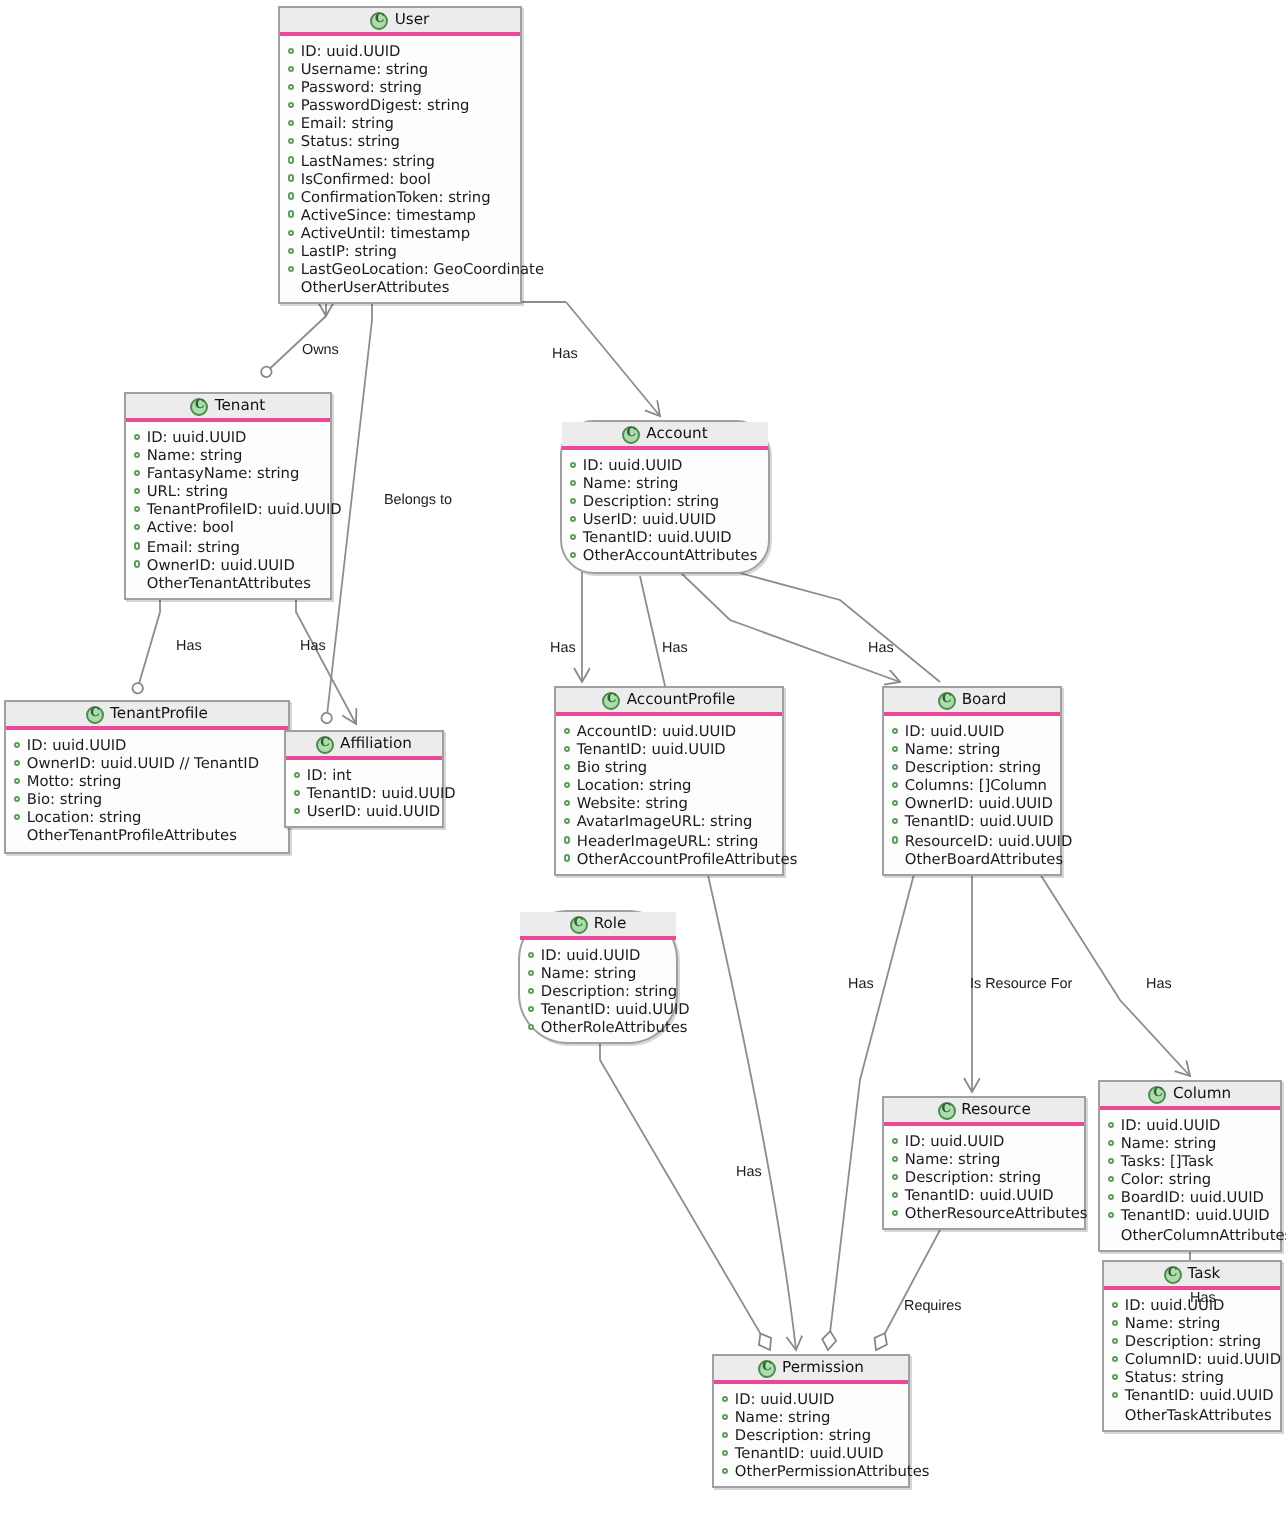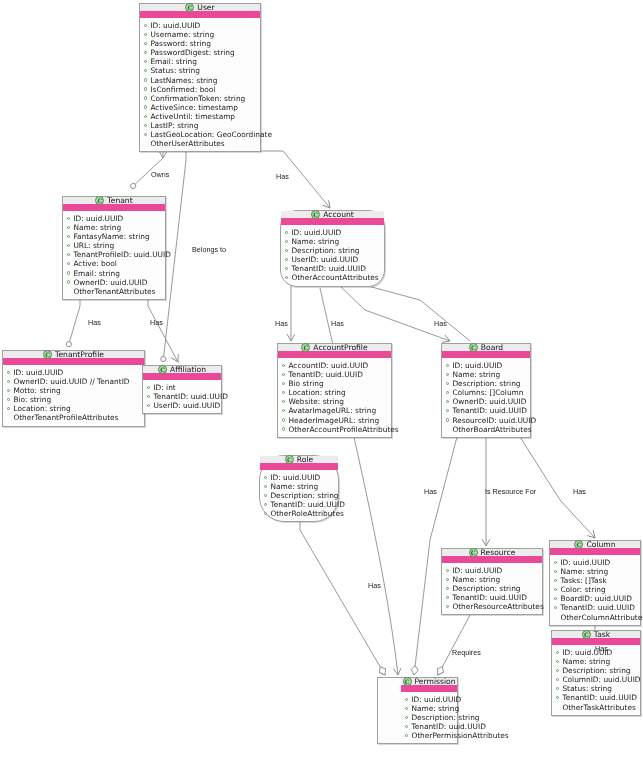--- a/index.html
+++ b/index.html
@@ -33,21 +33,21 @@
     background: #fdfdfd;
     border: 1px solid #a0a0a0;
     box-shadow: 1px 1px 0 rgba(0,0,0,0.16);
     font-size: 7.4px;
     line-height: 9.1px;
     color: #1b1b1b;
   }
   .uml-header {
     box-sizing: border-box;
     background: #ececec;
-    border-bottom: 7px solid #ec4899;
+    border-bottom: 2px solid #ec4899;
     height: 14px;
     display: flex;
     align-items: center;
     justify-content: center;
     gap: 3px;
     padding: 0 4px;
   }
   .class-icon {
     width: 9px;
     height: 9px;
@@ -516,21 +516,21 @@
           <div class="attr">
             <span class="attr-dot"></span>
             <span class="attr-text">TenantID: uuid.UUID</span>
           </div>
           <div class="attr">
             <span class="attr-dot hidden"></span>
             <span class="attr-text">OtherColumnAttributes</span>
           </div>
         </div>
       </div>
-      <div class="uml-class" style="left: 377px; top: 677px; width: 81px; padding-left: 23px;">
+      <div class="uml-class" style="left: 356px; top: 677px; width: 99px;">
         <div class="uml-header">
           <span class="class-icon">C</span>
           <span class="class-title">Permission</span>
         </div>
         <div class="uml-attrs">
           <div class="attr">
             <span class="attr-dot"></span>
             <span class="attr-text">ID: uuid.UUID</span>
           </div>
           <div class="attr">

